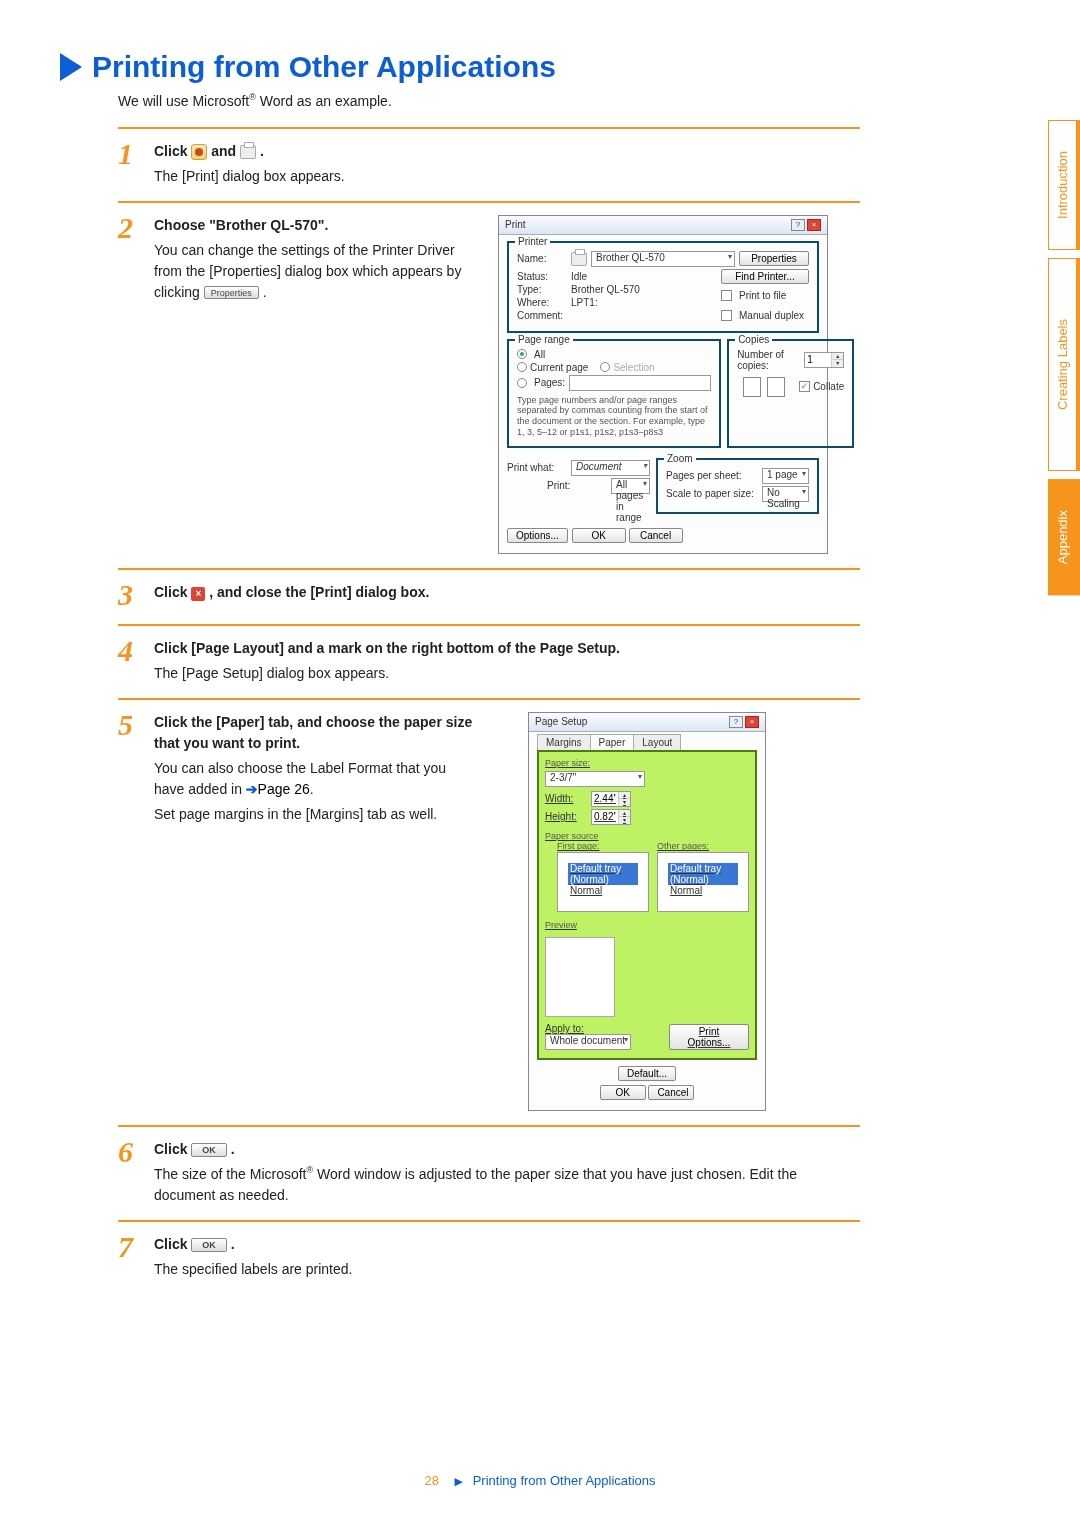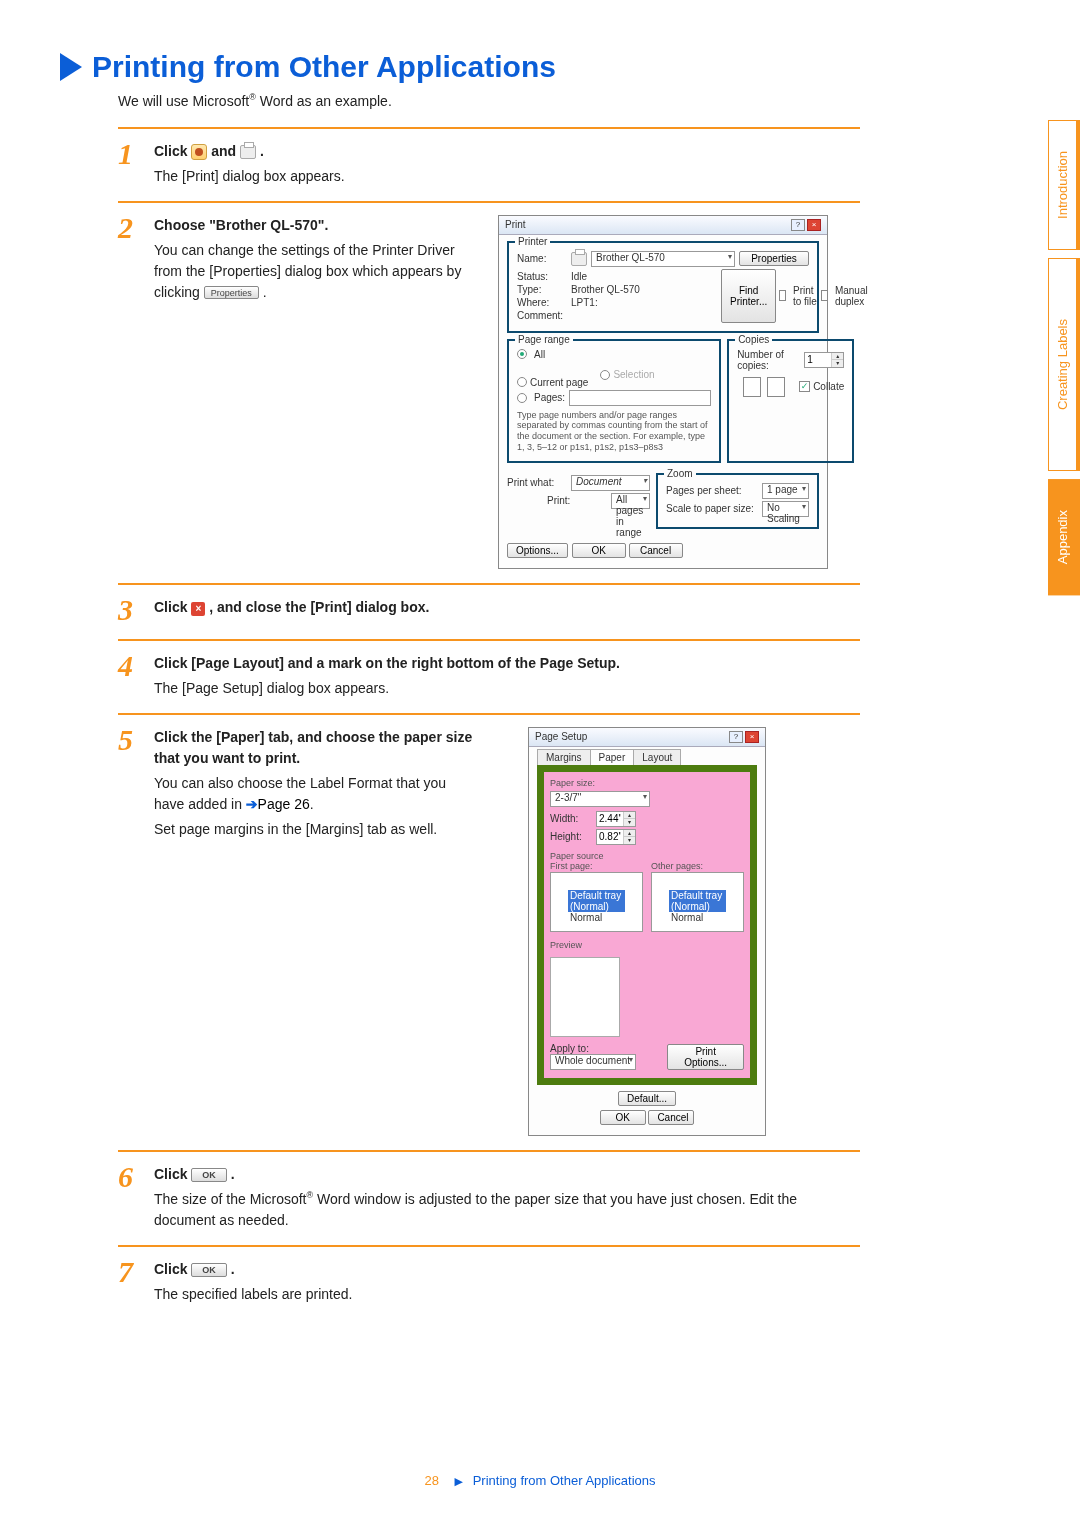--- a/index.html
+++ b/index.html
@@ -48,21 +48,21 @@
   .sm-btn { border: 1px solid #888; background: linear-gradient(#fff,#e3e3e3); padding: 1px 8px; font-size: 10px; border-radius: 2px; }
   .chk { width: 11px; height: 11px; border: 1px solid #888; background: #fff; display: inline-block; text-align: center; line-height: 9px; font-size: 9px; color: #2a7; margin-right: 3px; }
   .radio { width: 10px; height: 10px; border: 1px solid #888; border-radius: 50%; display: inline-block; margin-right: 3px; position: relative; background: #fff;}
   .radio.on::after { content:""; position:absolute; left:2px; top:2px; width:4px; height:4px; background:#2a7; border-radius:50%; }
   .tiny { font-size: 9px; color: #555; line-height: 1.2; }
   .spin { display:inline-flex; border:1px solid #999; height:16px; background:#fff;}
   .spin input { border:none; width:26px; font-size:10px; padding:0 2px; }
   .spin .sp { width:12px; display:flex; flex-direction:column; border-left:1px solid #ccc;}
   .spin .sp div { flex:1; font-size:6px; text-align:center; line-height:6px; border-bottom:1px solid #ccc; background:#eee;}
   .spin .sp div:last-child{border-bottom:none;}
-  .listbox { border:1px solid #999; background:#fff; font-size:10px; height:60px; overflow:hidden; padding:17px; }
+  .listbox { border:1px solid #999; background:#fff; font-size:10px; height:60px; overflow:hidden; padding:10px; }
   .listbox .sel { background:#3a76d6; color:#fff; padding:0 2px;}
   .listbox .opt { padding:0 2px; }
   .prev-box { border:1px solid #aaa; background:#fff; width:70px; height:80px; margin:6px 0;}
   .tabs { display:flex; font-size:10px; }
   .tabs .tab { border:1px solid #aaa; border-bottom:none; padding:2px 8px; background:#eee; margin-right:-1px; }
   .tabs .tab.on { background:#fdfdfd; position:relative; z-index:1; }
   
   .side-tabs { position: absolute; right: 0; top: 120px; display: flex; flex-direction: column; }
   .side-tab { writing-mode: vertical-rl; transform: rotate(180deg); padding: 30px 6px; font-size: 13px; border: 1px solid #f7941e; border-left: none; margin-bottom: 8px; text-align: center; }
   .side-tab.intro-t, .side-tab.creating-t, .side-tab.appendix-t { color: #f7941e; background: #fff; }
@@ -154,42 +154,42 @@
                       <span>Brother QL-570</span>
                     </div>
                   <div class="sm-row">
                       <span class="sm-lbl">Where:</span>
                       <span>LPT1:</span>
                     </div>
                   <div class="sm-row">
                       <span class="sm-lbl">Comment:</span>
                     </div>
                 </div>
-                <div style="width:88px; display:flex; flex-direction:row; gap:3px;justify-content:space-between;">
+                <div style="width:88px; display:flex; flex-direction:column; gap:3px;justify-content:space-between;">
                   <button class="sm-btn">Find Printer...</button>
                   <label class="sm-row">
                       <span class="chk"></span>
                       <span>Print to file</span>
                     </label>
                   <label class="sm-row">
                       <span class="chk"></span>
                       <span>Manual duplex</span>
                     </label>
                 </div>
               </div>
             </div>
             <div style="display:flex; gap:6px;">
               <div class="fs" style="flex:1;">
                 <div class="fs-legend">Page range</div>
                 <label class="sm-row">
                     <span class="radio on"></span>
                     <span>All</span>
                   </label>
                 <div class="sm-row">
-                  <label style="display:flex;align-items:center;margin-top:15px;">
+                  <label style="display:flex;align-items:center;">
                       <span class="radio"></span>
                       <span>Current page</span>
                     </label>
                   <label style="display:flex;align-items:center; margin-left:8px; color:#aaa;">
                       <span class="radio"></span>
                       <span>Selection</span>
                     </label>
                 </div>
                 <label class="sm-row">
                     <span class="radio"></span>
@@ -304,21 +304,21 @@
               <span class="c cq">?</span>
               <span class="c cx">×</span>
             </span>
           </div>
           <div class="dlg-body" style="padding-top:2px;">
             <div class="tabs">
               <div class="tab">Margins</div>
               <div class="tab on">Paper</div>
               <div class="tab">Layout</div>
             </div>
-            <div style="border:7px solid #4d7c0f; padding:6px; background:#f9a8d4;">
+            <div style="border:2px solid #4d7c0f; padding:6px; background:#bef264;text-decoration:underline;">
               <div class="tiny">Paper size:</div>
               <span class="sm-sel" style="width:100px; display:inline-block; padding-left:4px; margin:2px 0;"><span>2-3/7"</span></span>
               <div class="sm-row">
                   <span style="width:42px;">Width:</span>
                   <span class="spin">
                     <input value="2.44&quot;" style="">
                     <span class="sp">
                       <div>▴</div>
                       <div>▾</div>
                     </span>
@@ -329,21 +329,21 @@
                   <span class="spin">
                     <input value="0.82&quot;" style="">
                     <span class="sp">
                       <div>▴</div>
                       <div>▾</div>
                     </span>
                   </span>
                 </div>
               <div class="tiny" style="margin-top:6px;">Paper source</div>
               <div style="display:flex; gap:8px;">
-                <div style="flex:1;">
+                <div style="flex:1;margin-left:12px;">
                   <div class="tiny">First page:</div>
                   <div class="listbox">
                     <div class="sel">Default tray (Normal)</div>
                     <div class="opt">Normal</div>
                   </div>
                 </div>
                 <div style="flex:1;">
                   <div class="tiny">Other pages:</div>
                   <div class="listbox">
                     <div class="sel">Default tray (Normal)</div>

